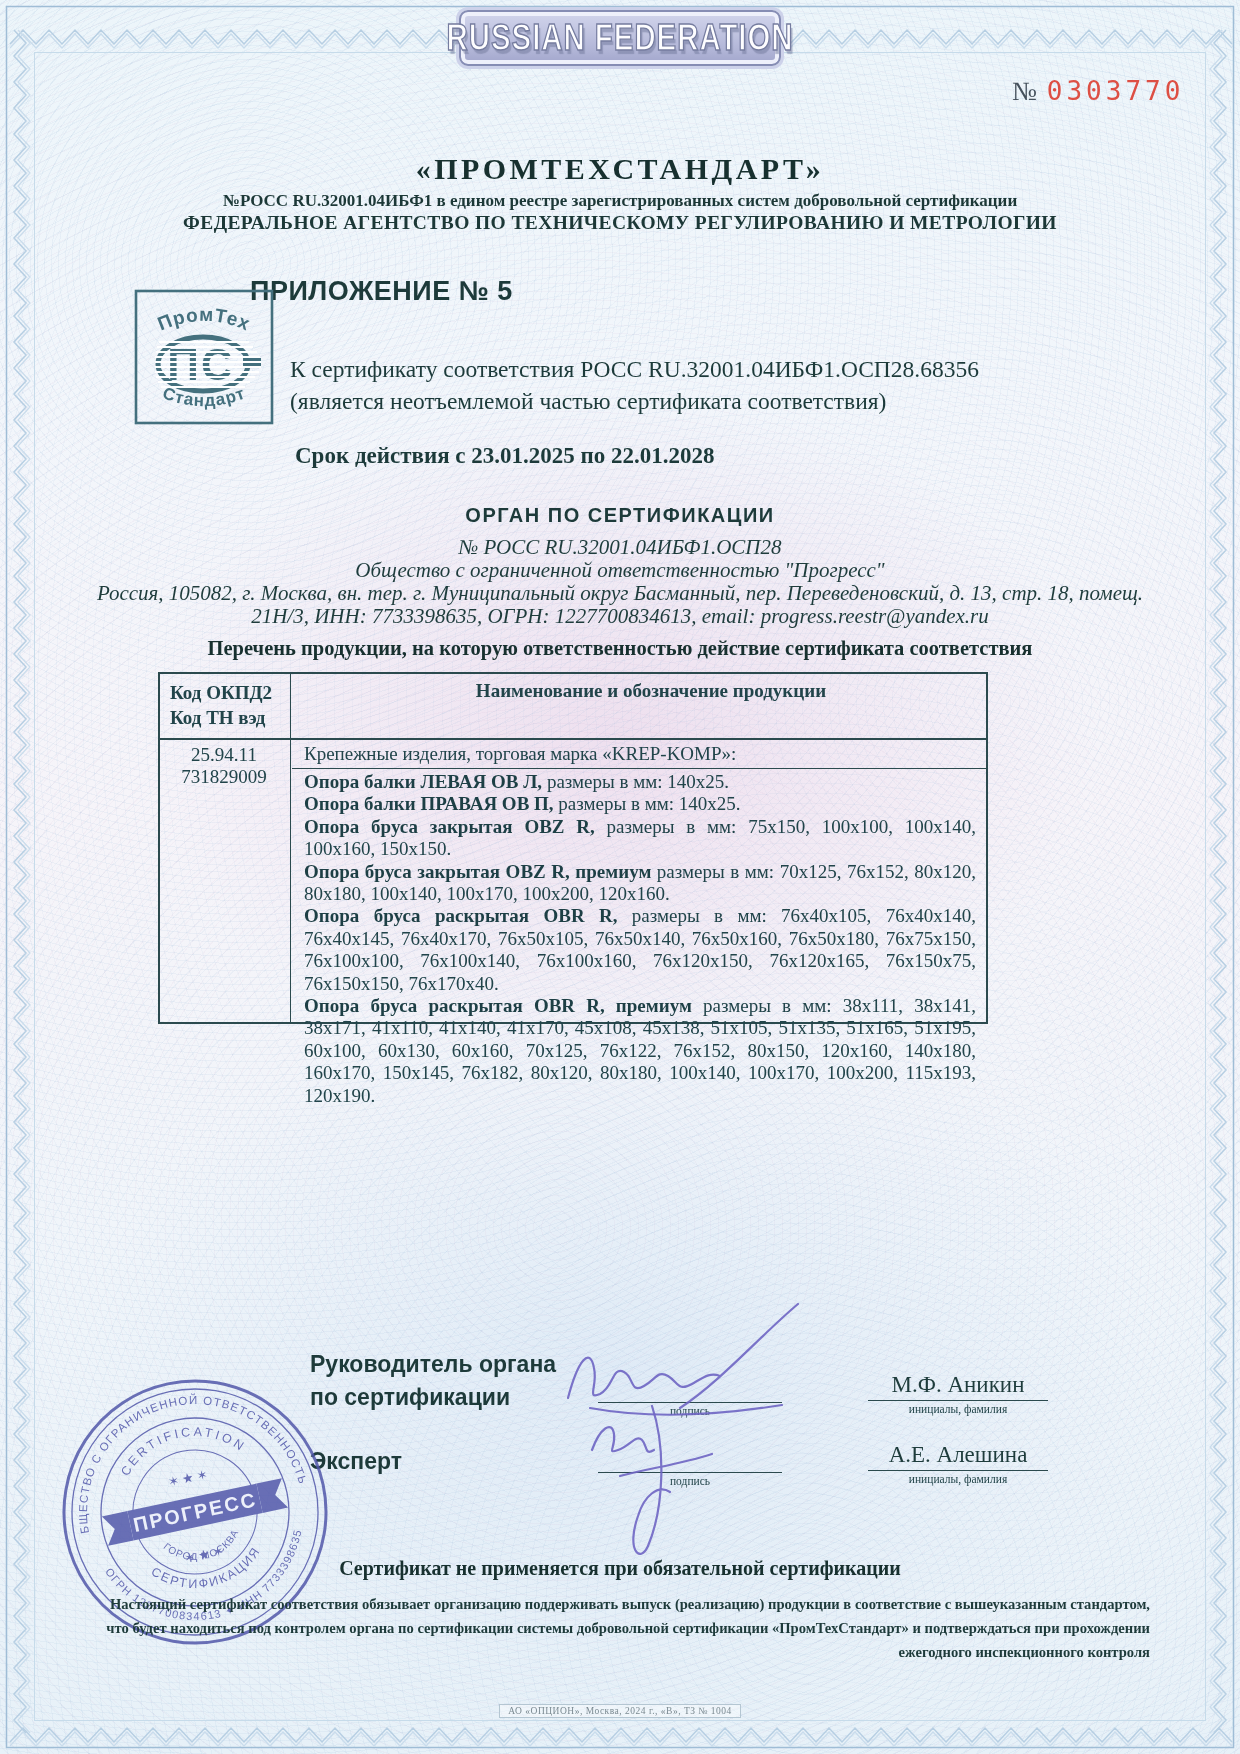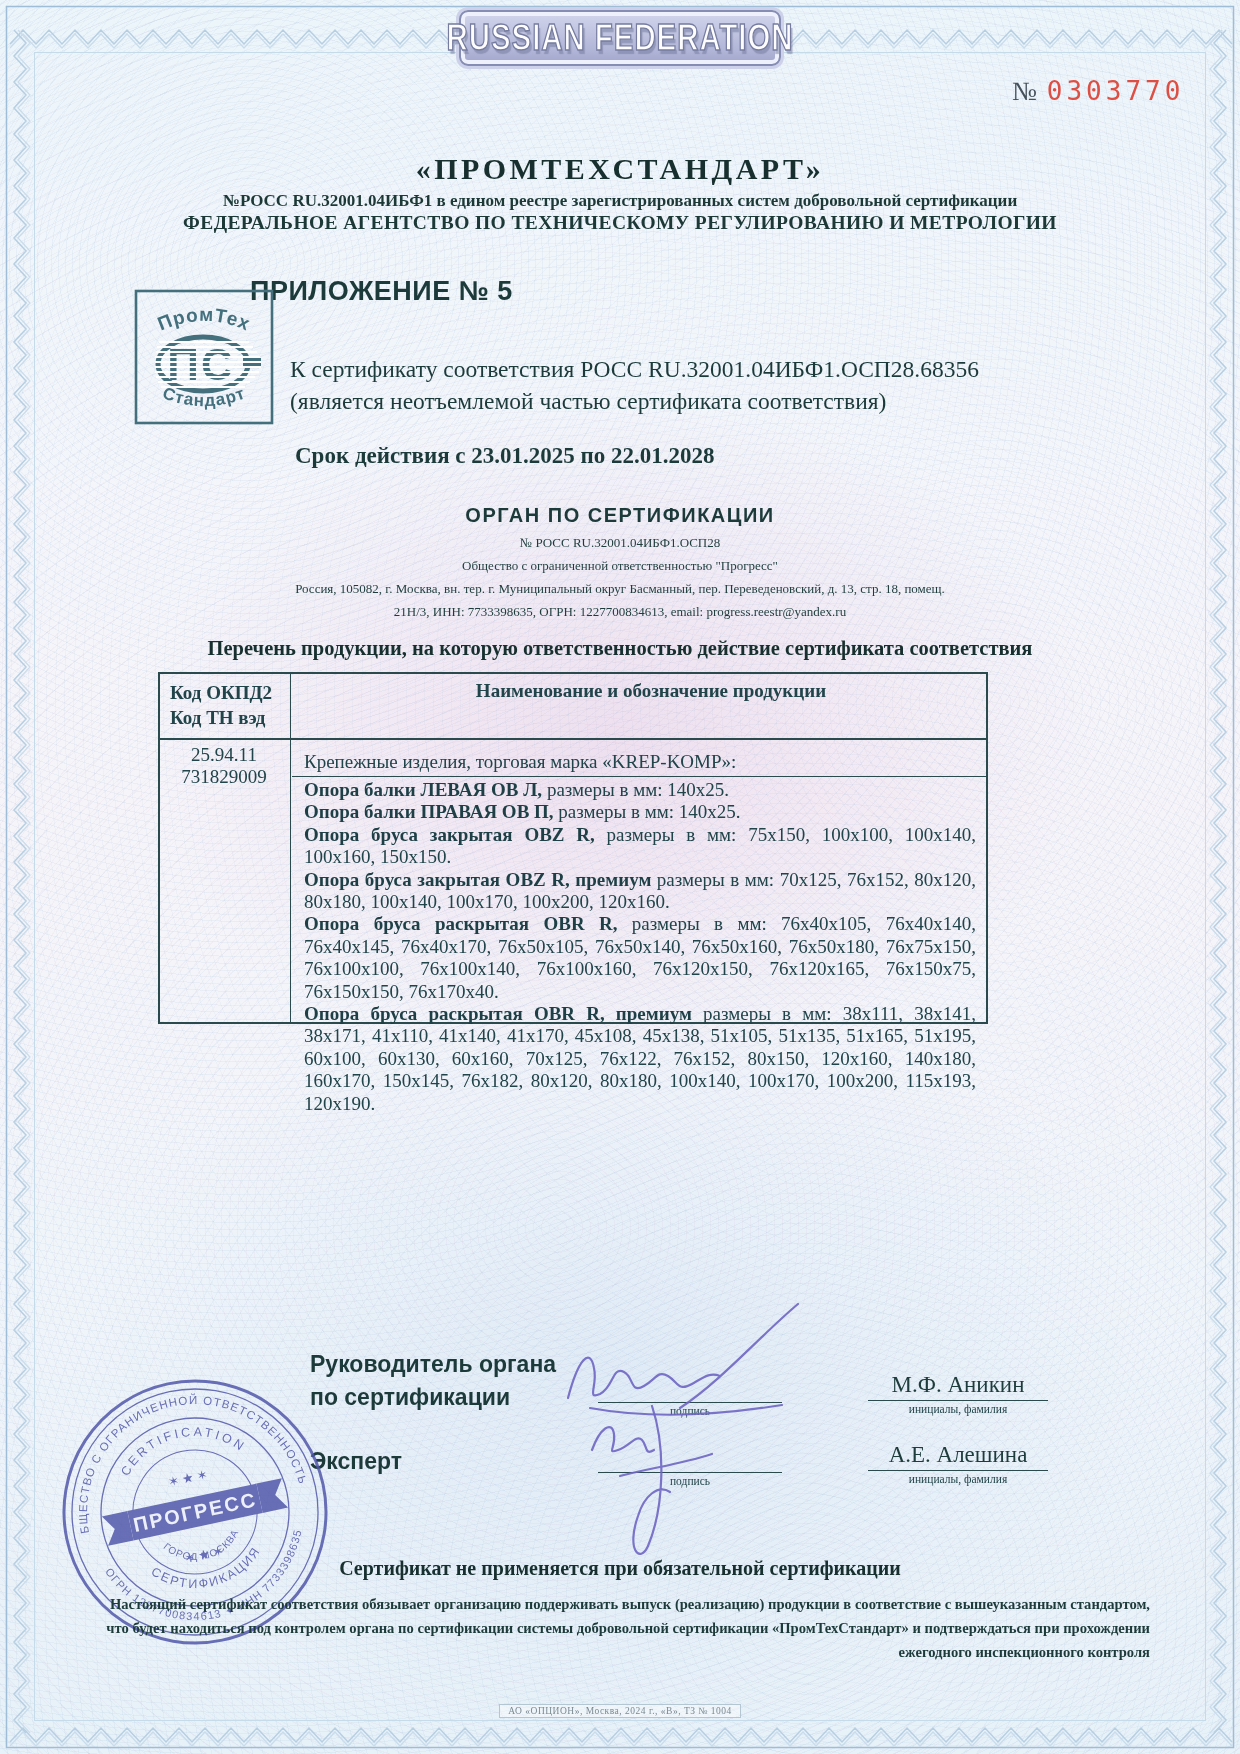--- a/index.html
+++ b/index.html
@@ -50,38 +50,38 @@
   .agency{top:212px; font-size:19.5px; font-weight:bold; letter-spacing:.4px; color:#1c3837;}
   .appendix-title{top:276px; left:250px; width:860px; font-size:27px; font-weight:bold; letter-spacing:.5px; color:#1d3a3a;}
 
   #logo{left:133px; top:288px;}
 
   .to-cert{left:290px; top:356px; width:740px; font-size:23.5px; color:#1c3a3a;}
   .to-cert2{left:290px; top:388px; width:740px; font-size:23.5px; color:#1c3a3a;}
   .validity{left:295px; top:443px; font-size:23px; font-weight:bold; color:#1c3a3a;}
 
   .org-title{top:504px; font-size:20px; font-weight:bold; letter-spacing:1.5px; color:#1d3a3a; font-family:"Liberation Sans",sans-serif;}
-  .org-line{font-size:13px; color:#1e3c3c;}
+  .org-line{font-size:21px; color:#1e3c3c;font-style:italic;}
   .org-number{top:535px;}
   .org-company{top:558px;}
   .org-addr1{top:581px;}
   .org-addr2{top:604px;}
   .products-heading{top:637px; font-size:20.5px; font-weight:bold; color:#17302f;}
 
   #table{
     left:158px; top:672px; width:830px; height:352px;
     border:2px solid #2b4a4e; box-sizing:border-box; font-size:19px; color:#21444a;
   }
   #table .hdr{position:absolute; left:0; top:0; right:0; height:64px; border-bottom:2px solid #2b4a4e;}
   #table .vline{position:absolute; left:130px; top:0; bottom:0; width:0; border-left:1.6px solid #2b4a4e;}
   .hdr-left{position:absolute; left:10px; top:6px; width:112px; font-weight:bold; line-height:25px;}
   .hdr-right{position:absolute; left:132px; right:0; top:6px; text-align:center; font-weight:bold;padding-left:24px;}
   .cell-left{position:absolute; left:0; top:70px; width:128px; text-align:center; line-height:22px;}
   .cell-right{position:absolute; left:132px; right:0; top:64px; padding:5px 10px 6px 12px;}
-  .intro-line{border-bottom:1.6px solid #2b4a4e; margin:8px -10px 2px -12px; padding:0 10px 3px 12px;}
+  .intro-line{border-bottom:1.6px solid #2b4a4e; margin:0 -10px 2px -12px; padding:0 10px 3px 12px;}
   .prod-line{text-align:justify; line-height:22.4px;}
   .prod-line b{color:#1d3f45;}
 
   .sig-role1{left:310px; top:1348px; font-size:23px; font-weight:bold; line-height:33px; color:#1d3a3a; font-family:"Liberation Sans",sans-serif;}
   .sig-role2{left:310px; top:1448px; font-size:23px; font-weight:bold; color:#1d3a3a; font-family:"Liberation Sans",sans-serif;}
   .sigline{border-top:1.4px solid #2b4a4e; height:0;}
   #sigline1{left:598px; top:1402px; width:184px;}
   #sigline2{left:598px; top:1472px; width:184px;}
   #nameline1{left:868px; top:1400px; width:180px;}
   #nameline2{left:868px; top:1470px; width:180px;}

